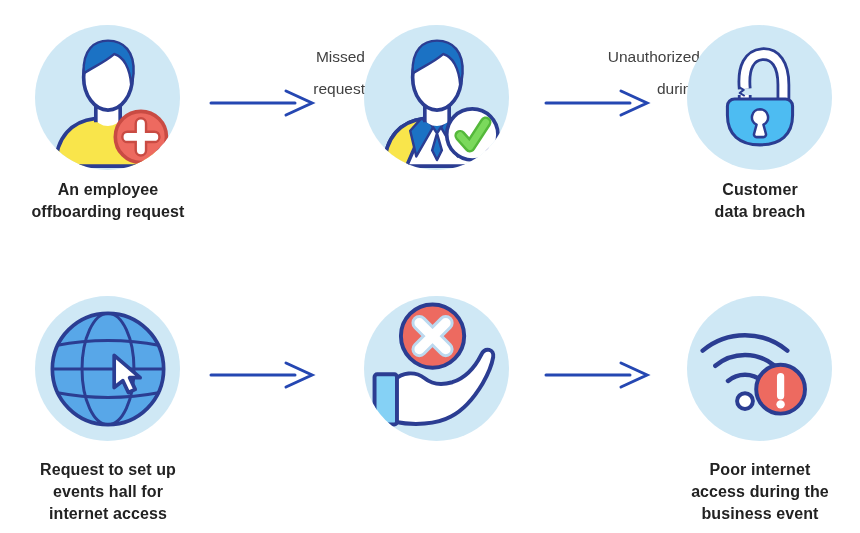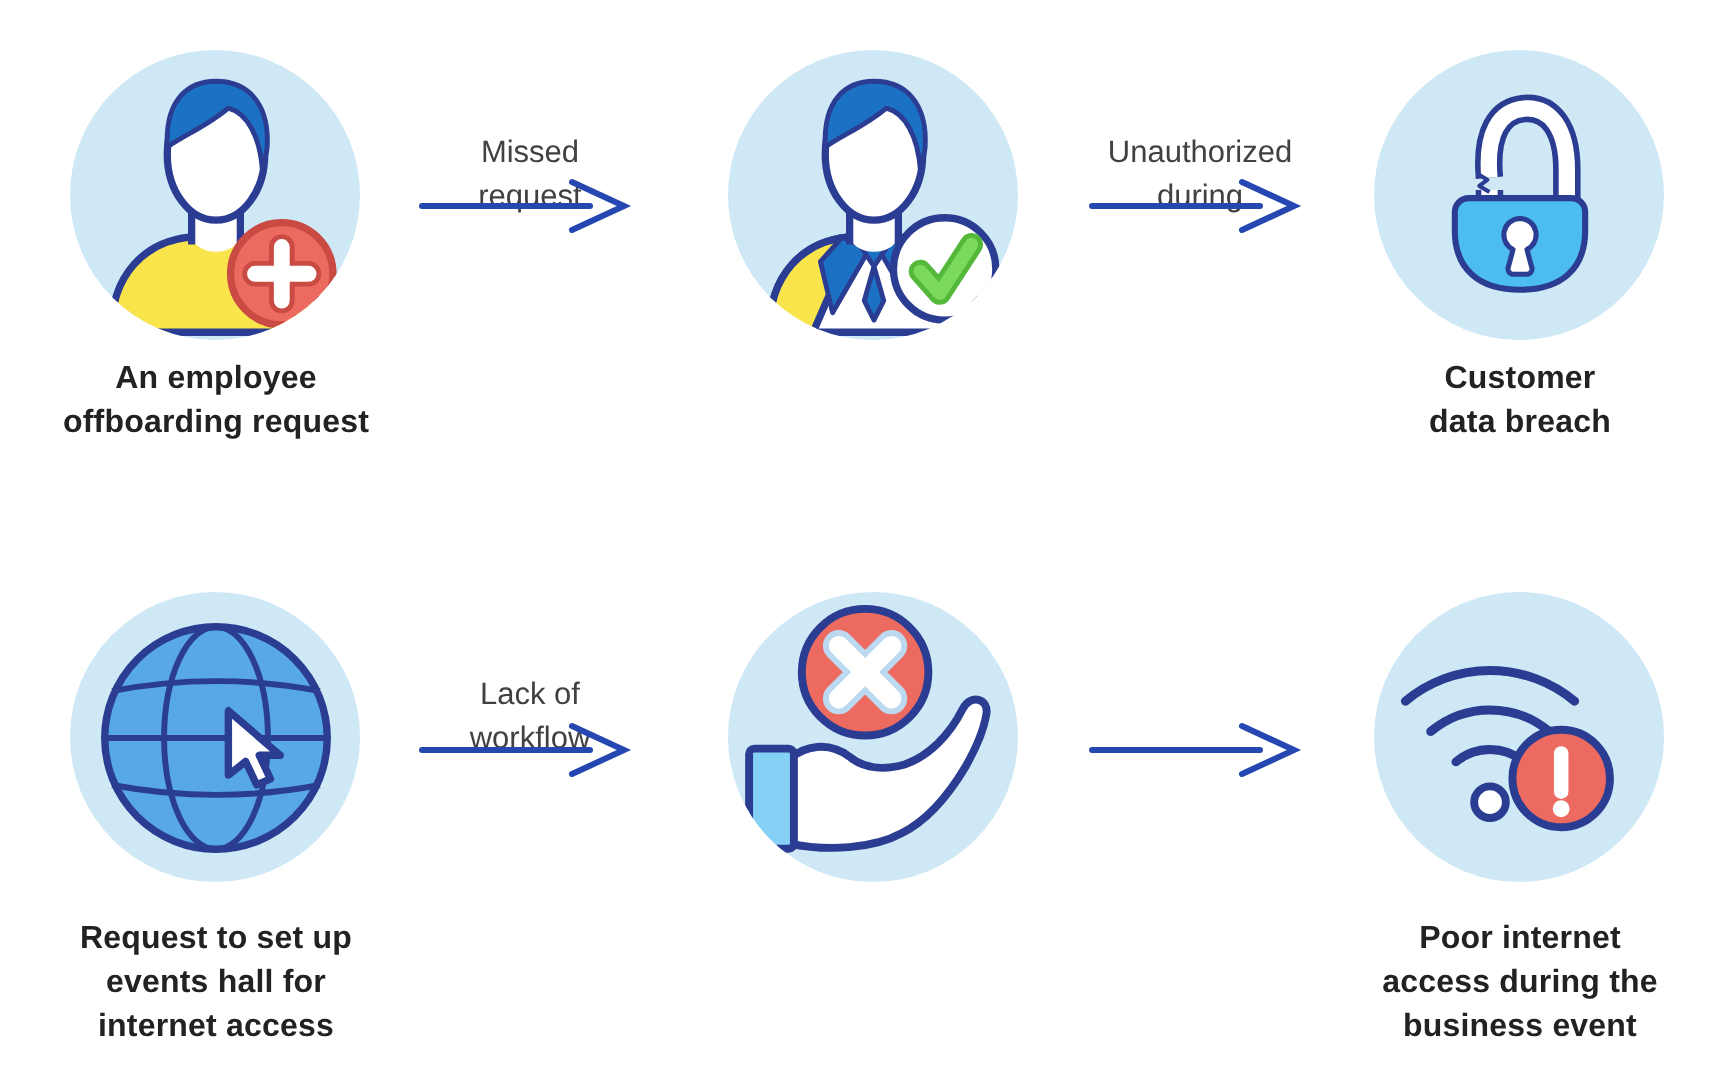--- a/index.html
+++ b/index.html
@@ -10,22 +10,22 @@
   }
   html,body{margin:0;padding:0;background:#ffffff;}
   body{font-family:"Liberation Sans", sans-serif;}
   .canvas{position:relative;width:860px;height:533px;background:#fff;overflow:hidden;}
   .bubble{position:absolute;width:145px;height:145px;border-radius:50%;
           background:var(--circle_bg);display:flex;align-items:center;justify-content:center;
           overflow:hidden;}
   .caption{position:absolute;width:240px;text-align:center;font-weight:700;
            font-size:16px;line-height:22px;color:var(--caption_text);
            white-space:pre-line;letter-spacing:.1px;}
-  .arrow-label{position:absolute;width:200px;text-align:center;font-size:15.5px;
-               line-height:22px;color:var(--label_text);white-space:pre-line;margin-top:25px;}
+  .arrow-label{position:absolute;width:200px;text-align:right;font-size:15.5px;
+               line-height:32px;color:var(--label_text);white-space:pre-line;}
   .arrow{position:absolute;width:112px;height:30px;}
   .arrow path{stroke:var(--arrow);stroke-width:3;fill:none;stroke-linecap:round;}
   
   .o3{stroke:var(--outline);stroke-width:3;stroke-linejoin:round;}
   .o25{stroke:var(--outline);stroke-width:2.4;stroke-linejoin:round;fill:none;}
   .o2{stroke:var(--outline);stroke-width:2;stroke-linejoin:round;}
   .fn{fill:none}.fw{fill:#fff}.fy{fill:var(--yellow)}.fr{fill:var(--red)}
   .fs{fill:var(--sky)}.fg{fill:var(--globe)}.fh{fill:var(--hair)}.fc{fill:var(--cuff)}
   .rc{stroke-linecap:round}
   .ic-person{width:134px;height:134px;margin-top:12px;}
@@ -106,22 +106,20 @@
       <path d="M13,36 Q55,28 97,36" class="o25"></path>
       <path d="M10,55 L100,55" class="o25"></path>
       <path d="M13,74 Q55,82 97,74" class="o25"></path>
       <path d="M60,44 L60,70 L67,64.5 L71.5,74 L77,71.5 L72.5,62 L81,62 Z" class="fw" style="stroke:var(--outline);stroke-width:3;stroke-linejoin:round"></path>
     </svg>
   </div>
   <div class="caption" style="left:-12px;top:459px">Request to set up
 events hall for
 internet access</div>
 
-  <div class="arrow-label" style="left:165px;top:312px">Lack of
-workflow</div>
   <svg class="arrow" style="left:209px;top:360px" viewBox="0 0 112 30">
     <path d="M2,15 L86,15"></path>
       <path d="M77,3 L103,15 L77,27"></path>
   </svg>
 
   <div class="bubble" style="left:364px;top:296px">
     <svg class="ic-hand" viewBox="0 0 110 110">
       <path class="fw o3" d="M23,60 L23,92 C38,95 55,94 66,88 C76,83 84,73 90,63 C94,56 97,49 98,43 C99,37 92,35 89,41 C84,51 76,59 67,62 C60,64 52,64 46,59 C38,53 29,55 23,60 Z"></path>
       <rect x="8" y="56" width="17" height="38" rx="2" class="fc o3"></rect>
       <circle cx="52" cy="27" r="24" class="fr o3"></circle>

